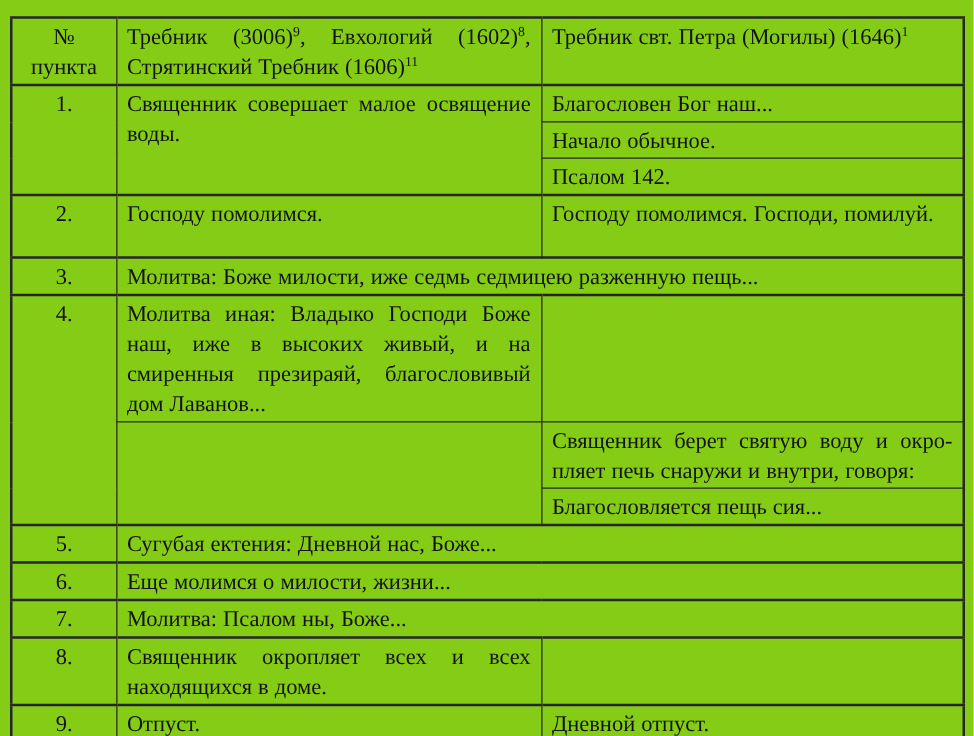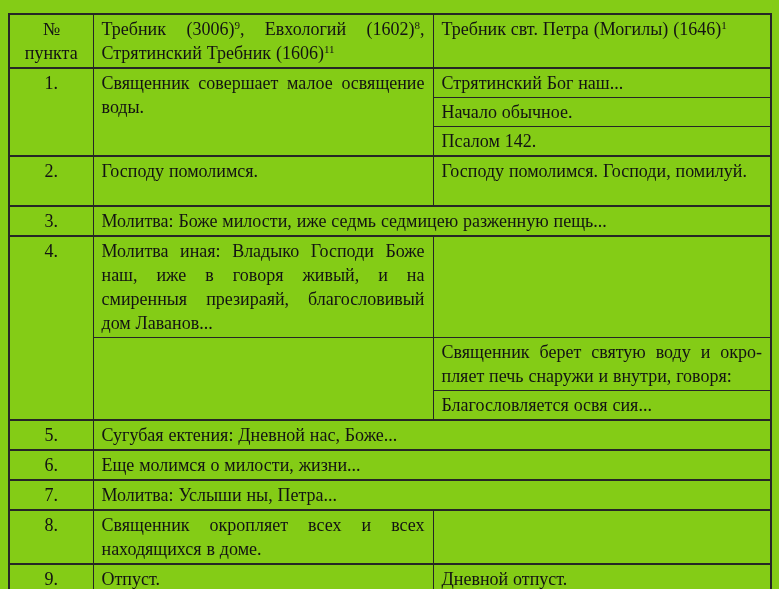--- a/index.html
+++ b/index.html
@@ -66,21 +66,21 @@
 
       <tr class="thick" style="height:54px">
         <td class="num">№ пункта</td>
         <td class="just"><span>Требник (3006)</span><sup>9</sup><span>, Евхологий (1602)</span><sup>8</sup><span>, Стрятинский Требник (1606)</span><sup>11</sup></td>
         <td><span>Требник свт. Петра (Могилы) (1646)</span><sup>1</sup></td>
       </tr>
 
       <tr class="thick" style="height:28px">
         <td class="num" rowspan="3">1.</td>
         <td class="just" rowspan="3">Священник совершает малое освя­щение воды.</td>
-        <td>Стрятинский Бог наш...</td>
+        <td>Благословен Бог наш...</td>
       </tr>
       <tr style="height:28px">
         <td>Начало обычное.</td>
       </tr>
       <tr style="height:28px">
         <td>Псалом 142.</td>
       </tr>
 
       <tr class="thick" style="height:50px">
         <td class="num">2.</td>
@@ -88,44 +88,44 @@
         <td class="just">Господу помолимся. Господи, поми­луй.</td>
       </tr>
 
       <tr class="thick" style="height:29px">
         <td class="num">3.</td>
         <td colspan="2">Молитва: Боже милости, иже седмь седмицею разженную пещь...</td>
       </tr>
 
       <tr class="thick" style="height:95px">
         <td class="num" rowspan="3">4.</td>
-        <td class="just">Молитва иная: Владыко Господи Боже наш, иже в говоря живый, и на смиренныя презираяй, благо­словивый дом Лаванов...</td>
+        <td class="just">Молитва иная: Владыко Господи Боже наш, иже в высоких живый, и на смиренныя презираяй, благо­словивый дом Лаванов...</td>
         <td></td>
       </tr>
       <tr style="height:51px">
         <td rowspan="2"></td>
         <td class="just">Священник берет святую воду и окро­пляет печь снаружи и внутри, говоря:</td>
       </tr>
       <tr style="height:27px">
-        <td>Благословляется освя сия...</td>
+        <td>Благословляется пещь сия...</td>
       </tr>
 
       <tr class="thick" style="height:30px">
         <td class="num">5.</td>
         <td colspan="2">Сугубая ектения: Дневной нас, Боже...</td>
       </tr>
 
       <tr class="thick" style="height:29px">
         <td class="num">6.</td>
         <td colspan="2">Еще молимся о милости, жизни...</td>
       </tr>
 
       <tr class="thick" style="height:27px">
         <td class="num">7.</td>
-        <td colspan="2">Молитва: Услыши ны, Петра...</td>
+        <td colspan="2">Молитва: Псалом ны, Боже...</td>
       </tr>
 
       <tr class="thick" style="height:50px">
         <td class="num">8.</td>
         <td class="just">Священник окропляет всех и всех находящихся в доме.</td>
         <td></td>
       </tr>
 
       <tr class="thick bottom" style="height:27px">
         <td class="num">9.</td>

